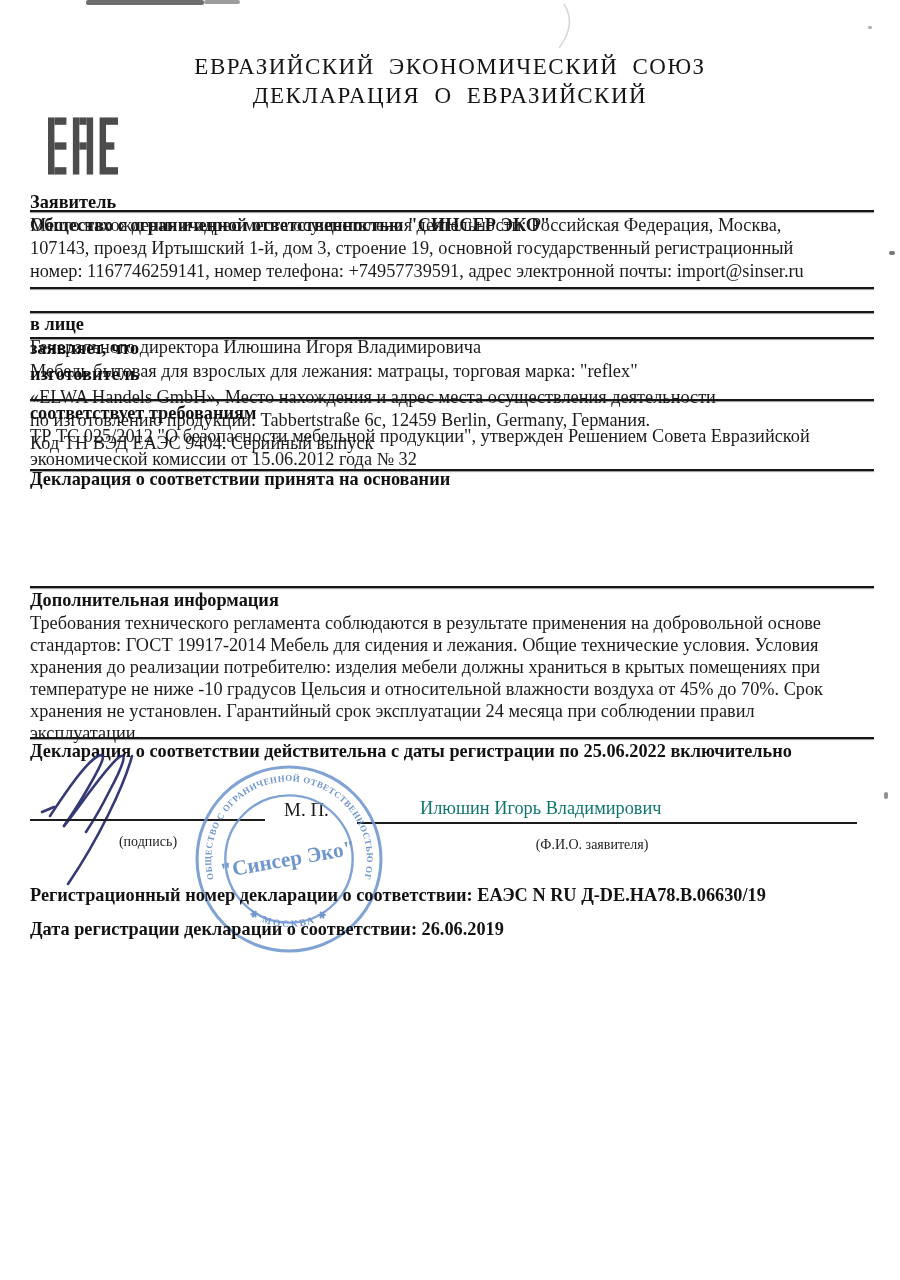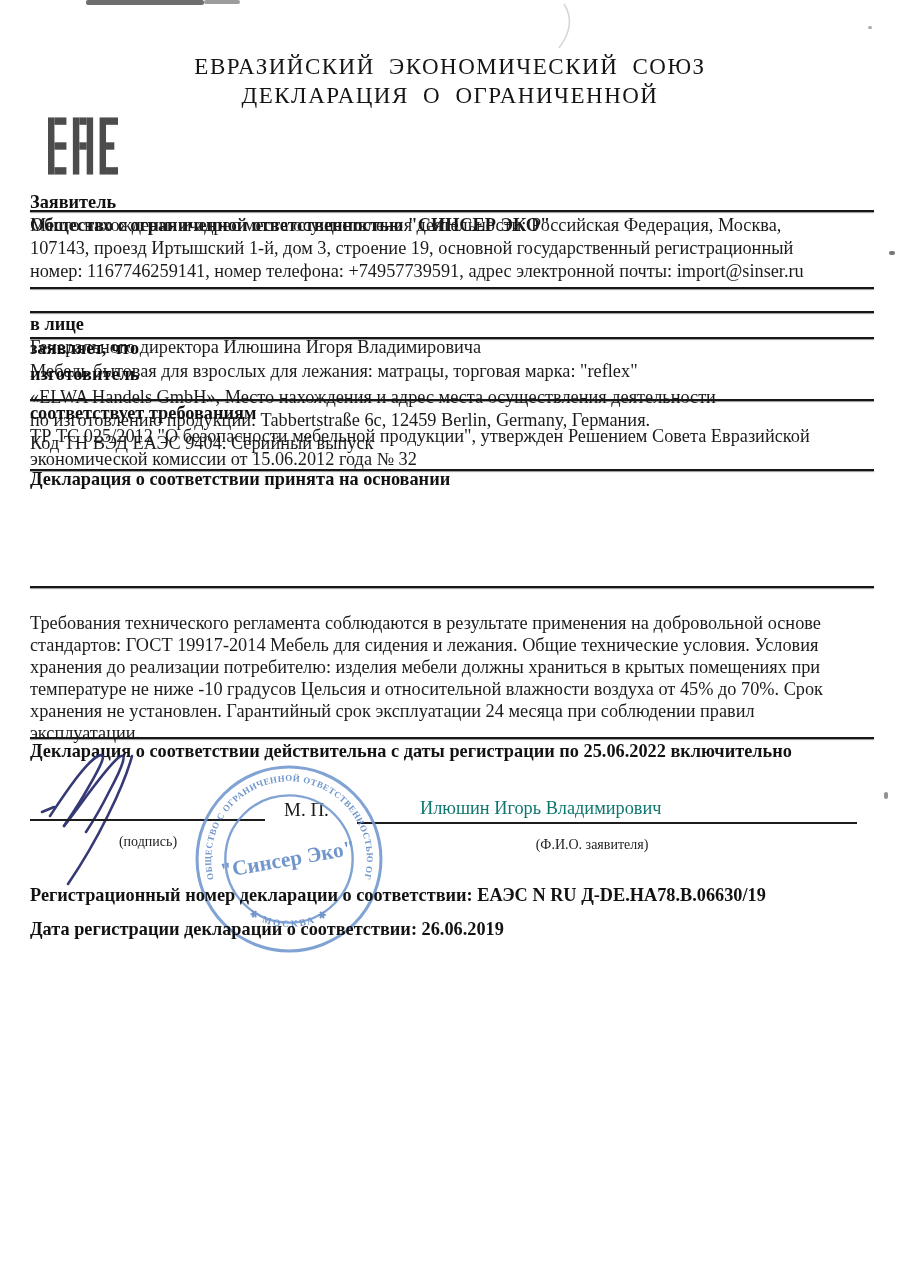--- a/index.html
+++ b/index.html
@@ -57,21 +57,21 @@
   <div class="abs artifact" style="left:204px;top:0;width:36px;height:4px;opacity:.55;border-radius:2px;"></div>
   <svg class="abs" style="left:550px;top:2px;" width="40" height="48" viewBox="0 0 40 48">
     <path d="M14,2 Q27,22 9,46" fill="none" stroke="#c6c6c6" stroke-width="1.6" opacity=".7"></path>
   </svg>
   <div class="abs artifact" style="left:889px;top:251px;width:6px;height:4px;opacity:.75;border-radius:2px;"></div>
   <div class="abs artifact" style="left:884px;top:792px;width:4px;height:7px;opacity:.6;border-radius:2px;"></div>
   <div class="abs artifact" style="left:868px;top:26px;width:4px;height:3px;opacity:.45;border-radius:2px;"></div>
 
   <div class="abs doc-title">
     <div>ЕВРАЗИЙСКИЙ ЭКОНОМИЧЕСКИЙ СОЮЗ</div>
-    <div>ДЕКЛАРАЦИЯ О ОГРАНИЧЕННОЙ</div>
+    <div>ДЕКЛАРАЦИЯ О ЕВРАЗИЙСКИЙ</div>
   </div>
 
   <svg class="abs" style="left:48px;top:112px;" width="70" height="68" viewBox="0 0 76 62">
     <g fill="#4c4c4c">
       <rect x="0" y="0" width="7" height="62"></rect>
       <rect x="7" y="0" width="13" height="8"></rect>
       <rect x="7" y="27" width="13" height="8"></rect>
       <rect x="7" y="54" width="13" height="8"></rect>
       <rect x="27" y="0" width="7" height="62"></rect>
       <rect x="42" y="0" width="7" height="62"></rect>
@@ -116,20 +116,21 @@
   <div class="abs rule" style="top:399px;"></div>
 
   <div class="abs para bold-line" style="top:402px;">соответствует требованиям</div>
   <div class="abs para" style="top:425px;">ТР ТС 025/2012 "О безопасности мебельной продукции", утвержден Решением Совета Евразийской
 экономической комиссии от 15.06.2012 года № 32</div>
   <div class="abs rule" style="top:469px;"></div>
 
   <div class="abs para bold-line" style="top:468px;">Декларация о соответствии принята на основании</div>
   <div class="abs rule" style="top:586px;"></div>
 
+  <div class="abs para bold-line" style="top:589px;">Дополнительная информация</div>
   <div class="abs para" style="top:612px;line-height:22px;">Требования технического регламента соблюдаются в результате применения на добровольной основе
 стандартов: ГОСТ 19917-2014 Мебель для сидения и лежания. Общие технические условия. Условия
 хранения до реализации потребителю: изделия мебели должны храниться в крытых помещениях при
 температуре не ниже -10 градусов Цельсия и относительной влажности воздуха от 45% до 70%. Срок
 хранения не установлен. Гарантийный срок эксплуатации 24 месяца при соблюдении правил
 эксплуатации.</div>
   <div class="abs rule" style="top:737px;"></div>
 
   <div class="abs para bold-line" style="top:740px;">Декларация о соответствии  действительна с даты регистрации по 25.06.2022 включительно</div>
 

